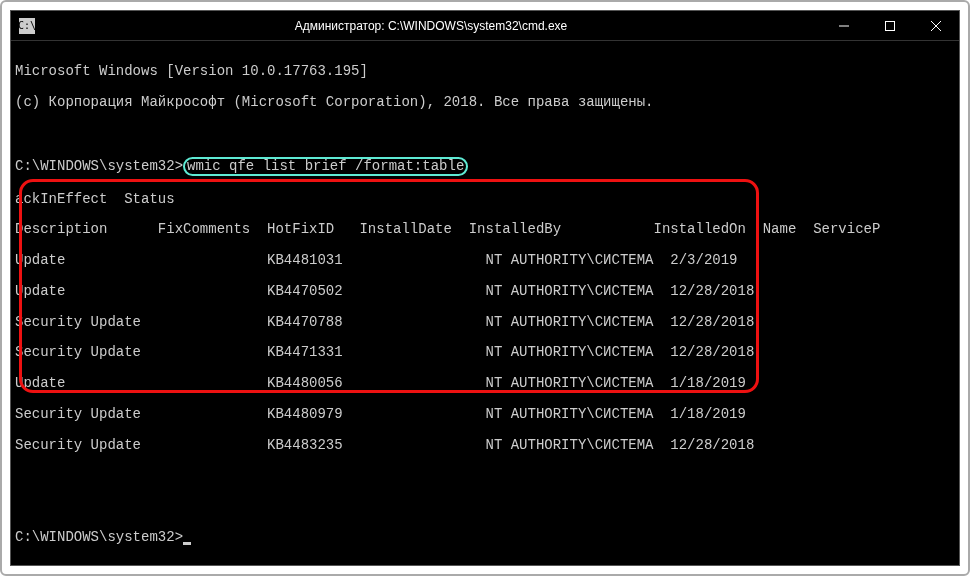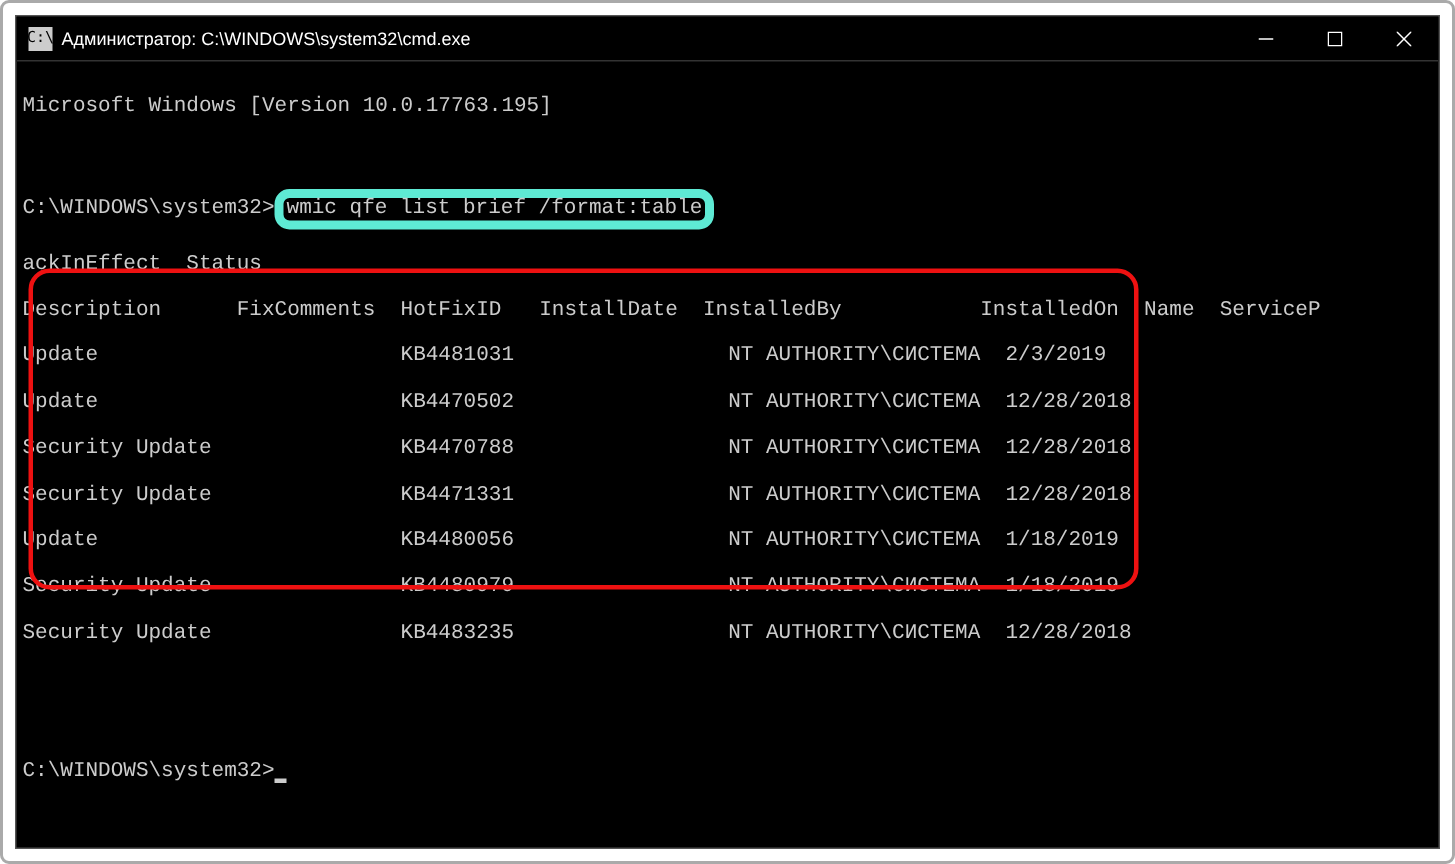--- a/index.html
+++ b/index.html
@@ -44,21 +44,21 @@
     height: 16px;
     background: #ccc;
     margin-right: 6px;
     display: inline-flex;
     align-items: center;
     justify-content: center;
     font-size: 10px;
     color: #000;
     font-family: monospace;
   }
-  .title-text { flex: 1; }
+  .title-text { flex: 1; text-align: center; }
   .window-controls { display: flex; height: 100%; }
   .win-btn {
     width: 46px;
     height: 100%;
     display: flex;
     align-items: center;
     justify-content: center;
     color: #fff;
     font-family: 'Segoe UI', sans-serif;
     font-size: 11px;
@@ -70,21 +70,21 @@
     color: #ccc;
     font-family: 'Consolas', 'Courier New', monospace;
     font-size: 14px;
     line-height: 1.1;
     white-space: pre;
     letter-spacing: 0;
     position: relative;
   }
   .line { min-height: 15px; }
   .cmd-highlight {
-    border: 6px solid #5eead4;
+    border: 2px solid #5eead4;
     border-radius: 10px;
     padding: 0 2px;
     display: inline-block;
   }
   .table-highlight {
     position: absolute;
     border: 3px solid #e11;
     border-radius: 14px;
     left: 8px;
     top: 138px;
@@ -124,20 +124,21 @@
           <svg viewBox="0 0 10 10">
               <line x1="0" y1="0" x2="10" y2="10"></line>
               <line x1="10" y1="0" x2="0" y2="10"></line>
             </svg>
         </div>
       </div>
     </div>
 
     <div class="terminal">
 <div class="line">Microsoft Windows [Version 10.0.17763.195]</div>
+<div class="line">(c) Корпорация Майкрософт (Microsoft Corporation), 2018. Все права защищены.</div>
 <div class="line"> </div>
 <div class="line"><span>C:\WINDOWS\system32&gt;</span><span class="cmd-highlight">wmic qfe list brief /format:table</span></div>
 <div class="line">ackInEffect  Status</div>
 <div class="line">Description      FixComments  HotFixID   InstallDate  InstalledBy           InstalledOn  Name  ServiceP</div>
 <div id="rows-container"><div class="line">Update                        KB4481031                 NT AUTHORITY\СИСТЕМА  2/3/2019</div><div class="line"> </div><div class="line">Update                        KB4470502                 NT AUTHORITY\СИСТЕМА  12/28/2018</div><div class="line"> </div><div class="line">Security Update               KB4470788                 NT AUTHORITY\СИСТЕМА  12/28/2018</div><div class="line"> </div><div class="line">Security Update               KB4471331                 NT AUTHORITY\СИСТЕМА  12/28/2018</div><div class="line"> </div><div class="line">Update                        KB4480056                 NT AUTHORITY\СИСТЕМА  1/18/2019</div><div class="line"> </div><div class="line">Security Update               KB4480979                 NT AUTHORITY\СИСТЕМА  1/18/2019</div><div class="line"> </div><div class="line">Security Update               KB4483235                 NT AUTHORITY\СИСТЕМА  12/28/2018</div></div>
 <div class="line"> </div>
 <div class="line"> </div>
 <div class="line"><span>C:\WINDOWS\system32&gt;</span><span class="cursor"></span></div>
       <div class="table-highlight"></div>
     </div>

